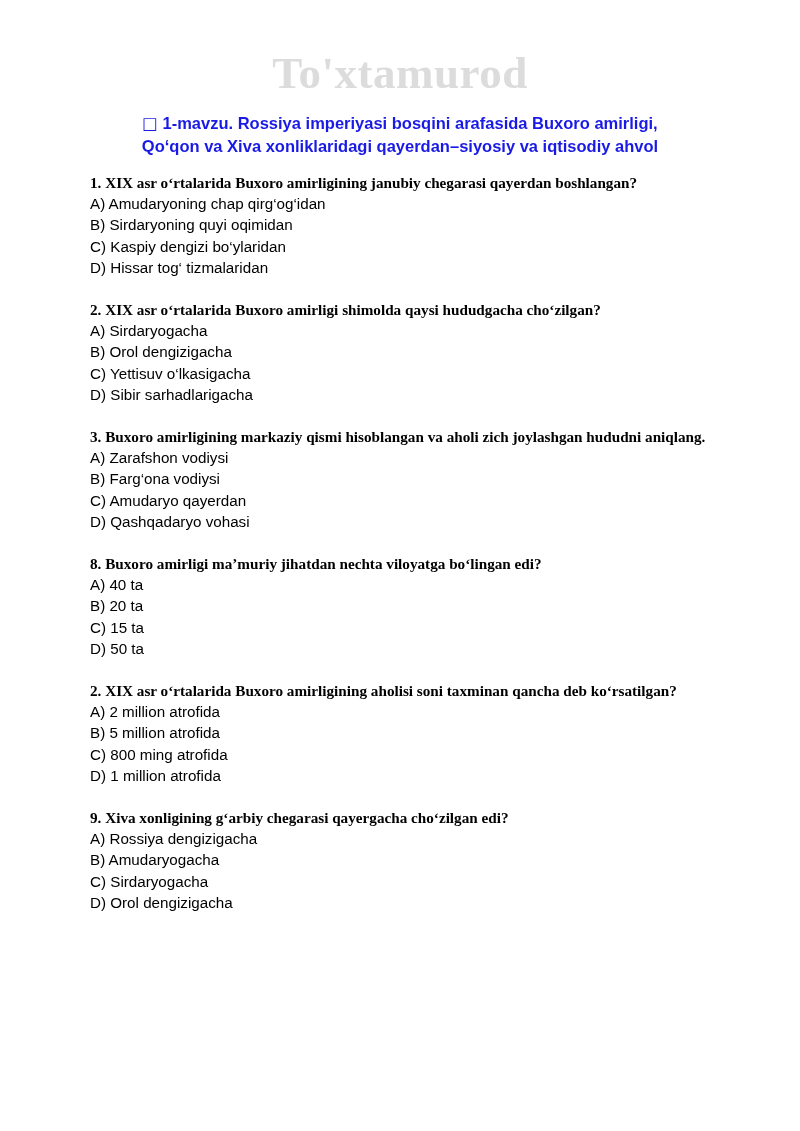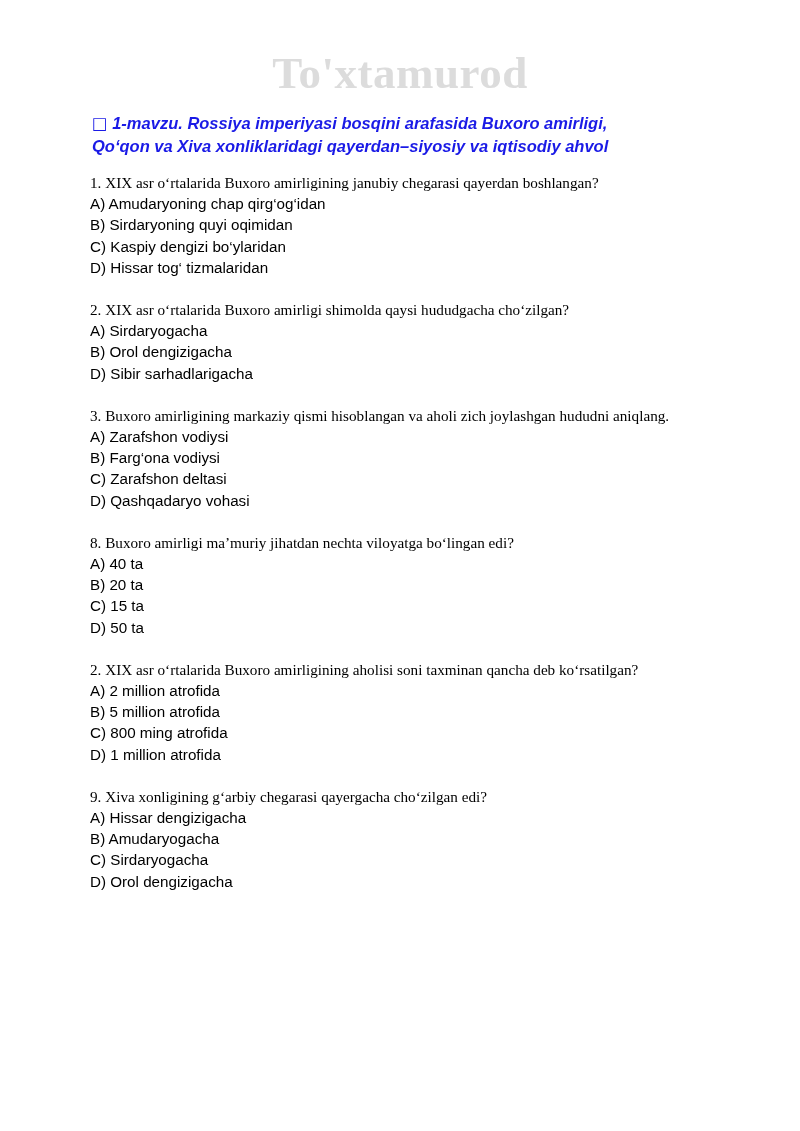--- a/index.html
+++ b/index.html
@@ -40,26 +40,26 @@
     user-select: none;
     white-space: nowrap;
   }
 
   
   .title-block {
     position: absolute;
     top: 112px;
     left: 92px;
     width: 616px;
+    text-align: center;
     font-family: "Liberation Sans", "DejaVu Sans", sans-serif;
     font-weight: bold;
     font-size: 16.5px;
     line-height: 23px;
     color: #1a1ae6;
-    font-style: italic;
   }
   .title-block .tofu {
     font-family: "DejaVu Sans", sans-serif;
     font-weight: normal;
   }
 
   
   .content {
     position: absolute;
     top: 172px;
@@ -69,21 +69,21 @@
 
   .qblock {
     margin-bottom: 21px;
   }
   .qblock:last-child {
     margin-bottom: 0;
   }
 
   .qtext {
     font-family: "Liberation Serif", "DejaVu Serif", serif;
-    font-weight: normal;
+    font-weight: bold;
     font-size: 15.2px;
     line-height: 21.2px;
     color: #000000;
     margin: 0 0 0 0;
     text-align: left;
   }
 
   .options {
     list-style: none;
     margin: 0;
@@ -120,29 +120,30 @@
           <li class="option">B) Sirdaryoning quyi oqimidan</li>
           <li class="option">C) Kaspiy dengizi bo‘ylaridan</li>
           <li class="option">D) Hissar tog‘ tizmalaridan</li>
         </ul>
       </div>
       <div class="qblock">
         <p class="qtext">2. XIX asr o‘rtalarida Buxoro amirligi shimolda qaysi hududgacha cho‘zilgan?</p>
         <ul class="options">
           <li class="option">A) Sirdaryogacha</li>
           <li class="option">B) Orol dengizigacha</li>
+          <li class="option">C) Yettisuv o‘lkasigacha</li>
           <li class="option">D) Sibir sarhadlarigacha</li>
         </ul>
       </div>
       <div class="qblock">
         <p class="qtext">3. Buxoro amirligining markaziy qismi hisoblangan va aholi zich joylashgan hududni aniqlang.</p>
         <ul class="options">
           <li class="option">A) Zarafshon vodiysi</li>
           <li class="option">B) Farg‘ona vodiysi</li>
-          <li class="option">C) Zarafshon deltasi</li>
+          <li class="option">C) Amudaryo qayerdan</li>
           <li class="option">D) Qashqadaryo vohasi</li>
         </ul>
       </div>
       <div class="qblock">
         <p class="qtext">8. Buxoro amirligi ma’muriy jihatdan nechta viloyatga bo‘lingan edi?</p>
         <ul class="options">
           <li class="option">A) 40 ta</li>
           <li class="option">B) 20 ta</li>
           <li class="option">C) 15 ta</li>
           <li class="option">D) 50 ta</li>
@@ -153,21 +154,21 @@
         <ul class="options">
           <li class="option">A) 2 million atrofida</li>
           <li class="option">B) 5 million atrofida</li>
           <li class="option">C) 800 ming atrofida</li>
           <li class="option">D) 1 million atrofida</li>
         </ul>
       </div>
       <div class="qblock">
         <p class="qtext">9. Xiva xonligining g‘arbiy chegarasi qayergacha cho‘zilgan edi?</p>
         <ul class="options">
-          <li class="option">A) Hissar dengizigacha</li>
+          <li class="option">A) Rossiya dengizigacha</li>
           <li class="option">B) Amudaryogacha</li>
           <li class="option">C) Sirdaryogacha</li>
           <li class="option">D) Orol dengizigacha</li>
         </ul>
       </div>
     </div>
 
 </div>
 
 </body></html>

